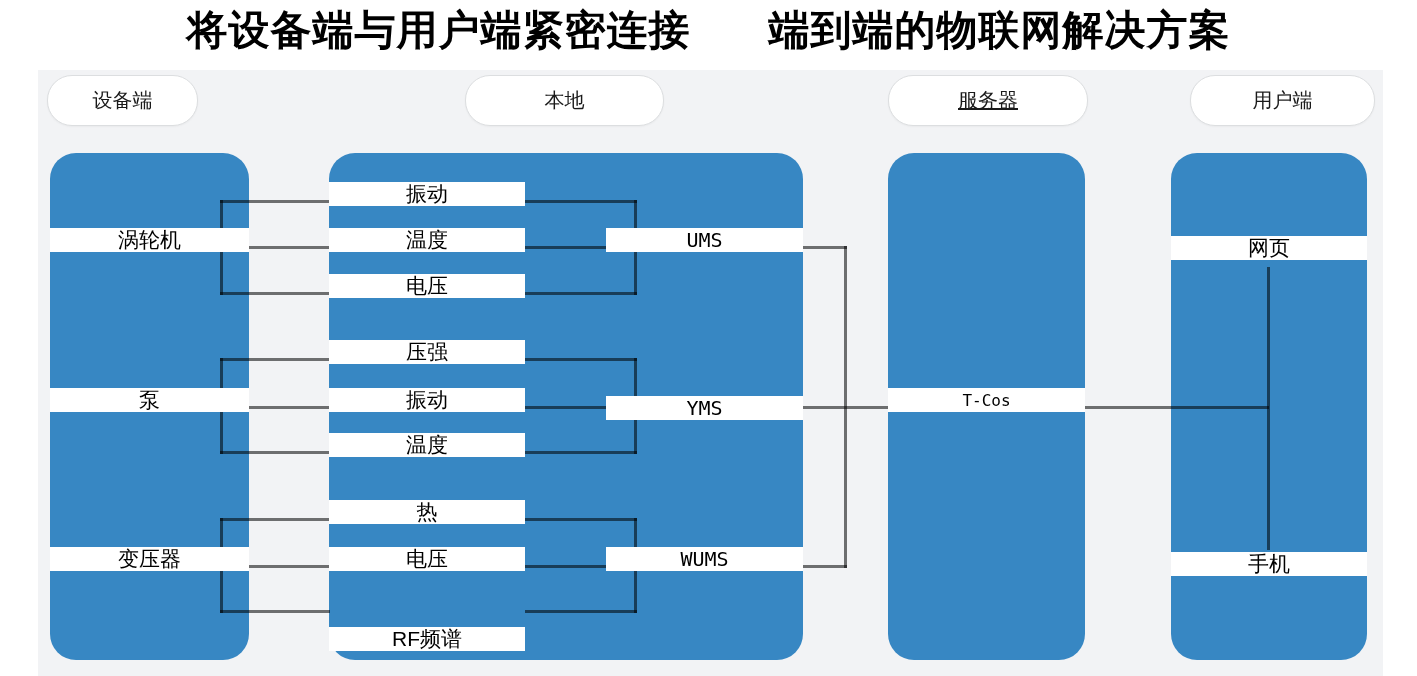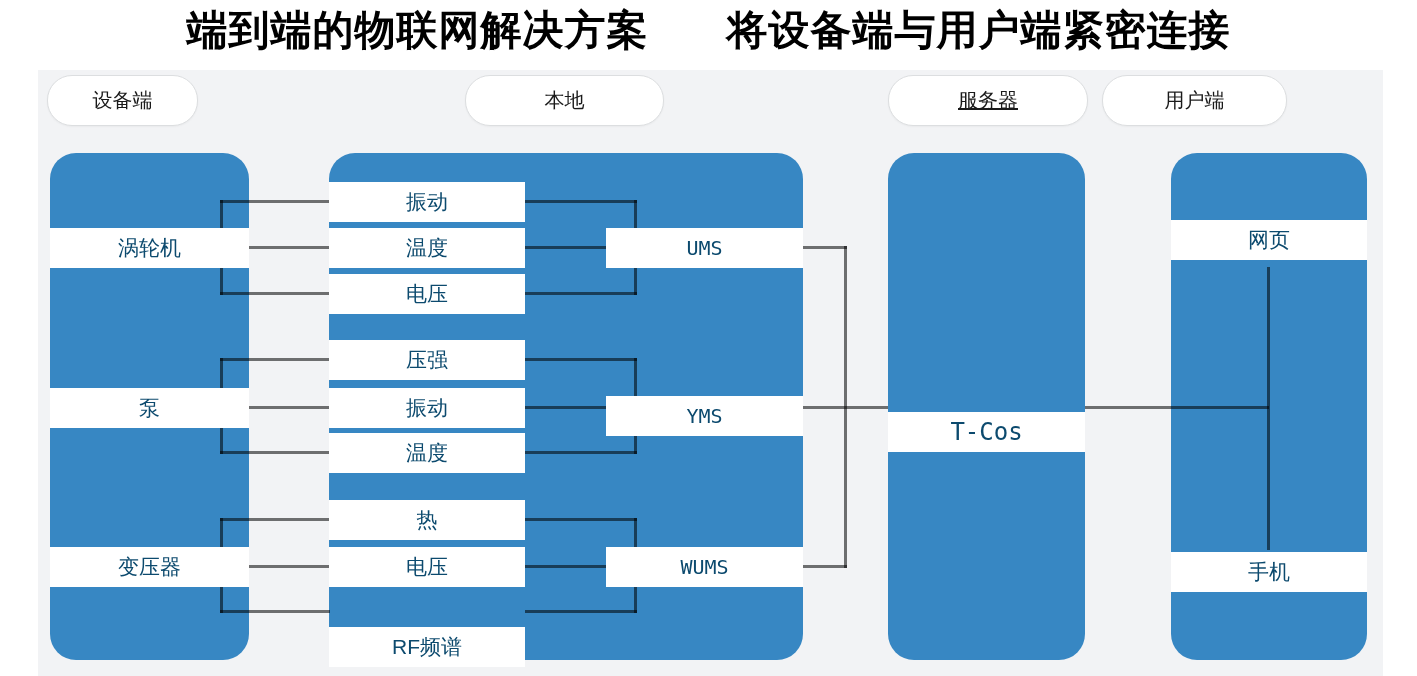--- a/index.html
+++ b/index.html
@@ -21,53 +21,53 @@
   .pill {
     position: absolute; top: 75px; height: 51px;
     background: #ffffff; border: 1px solid #dcdee0; border-radius: 25px;
     display: flex; align-items: center; justify-content: center;
     font-size: 20px; color: #1a1a1a;
     box-shadow: 0 1px 2px rgba(0,0,0,0.04);
   }
   .pill-device { left: 47px;  width: 151px; }
   .pill-local  { left: 465px; width: 199px; text-align: center; }
   .pill-server { left: 888px; width: 200px; text-decoration: underline; }
-  .pill-user   { left: 1102px; width: 185px; }
+  .pill-user   { left: 1190px; width: 185px; }
 
   .panel {
     position: absolute; top: 153px; height: 507px;
     background: #3787c3; border-radius: 26px;
   }
   .panel-device { left: 50px;   width: 199px; }
   .panel-local  { left: 329px;  width: 474px; }
   .panel-server { left: 888px;  width: 197px; }
   .panel-user   { left: 1171px; width: 196px; }
 
   .wire { position: absolute; background: rgba(0,0,0,0.55); z-index: 2; }
   .wire.h { height: 3px; }
   .wire.v { width: 3px; }
 
   .strip, .box {
-    position: absolute; height: 40px; z-index: 3;
+    position: absolute; height: 24px; z-index: 3;
     background: #ffffff;
     display: flex; align-items: center; justify-content: center;
-    font-size: 21px; color: #0c4a6e;
+    font-size: 21px; color: #000000;
   }
   .dev-strip  { left: 50px;   width: 199px; }
   .sensor     { left: 329px;  width: 196px; }
   .gateway    { left: 606px;  width: 197px; font-family: "DejaVu Sans Mono", monospace; font-size: 20px; }
-  .tcos       { left: 888px;  width: 197px; top: 388px; font-family: "DejaVu Sans Mono", monospace; font-size: 24px; margin-top: 24px; }
+  .tcos       { left: 888px;  width: 197px; top: 388px; font-family: "DejaVu Sans Mono", monospace; font-size: 16px; }
   .user-strip { left: 1171px; width: 196px; }
 </style>
 </head>
 <body>
 
 <div class="title-row">
+  <span>将设备端与用户端紧密连接</span>
   <span>端到端的物联网解决方案</span>
-  <span>将设备端与用户端紧密连接</span>
 </div>
 
 <div class="canvas"></div>
 
 <div class="pill pill-device">
     <span>设备端</span>
   </div>
 <div class="pill pill-local">
     <span>本地</span>
   </div>
@@ -165,18 +165,18 @@
     <span>YMS</span>
   </div>
 <div class="box gateway" style="top:547px">
     <span>WUMS</span>
   </div>
 
 <div class="box tcos">
     <span>T-Cos</span>
   </div>
 
-<div class="strip user-strip" style="top:220px">
+<div class="strip user-strip" style="top:236px">
     <span>网页</span>
   </div>
 <div class="strip user-strip" style="top:552px">
     <span>手机</span>
   </div>
 
 </body></html>

